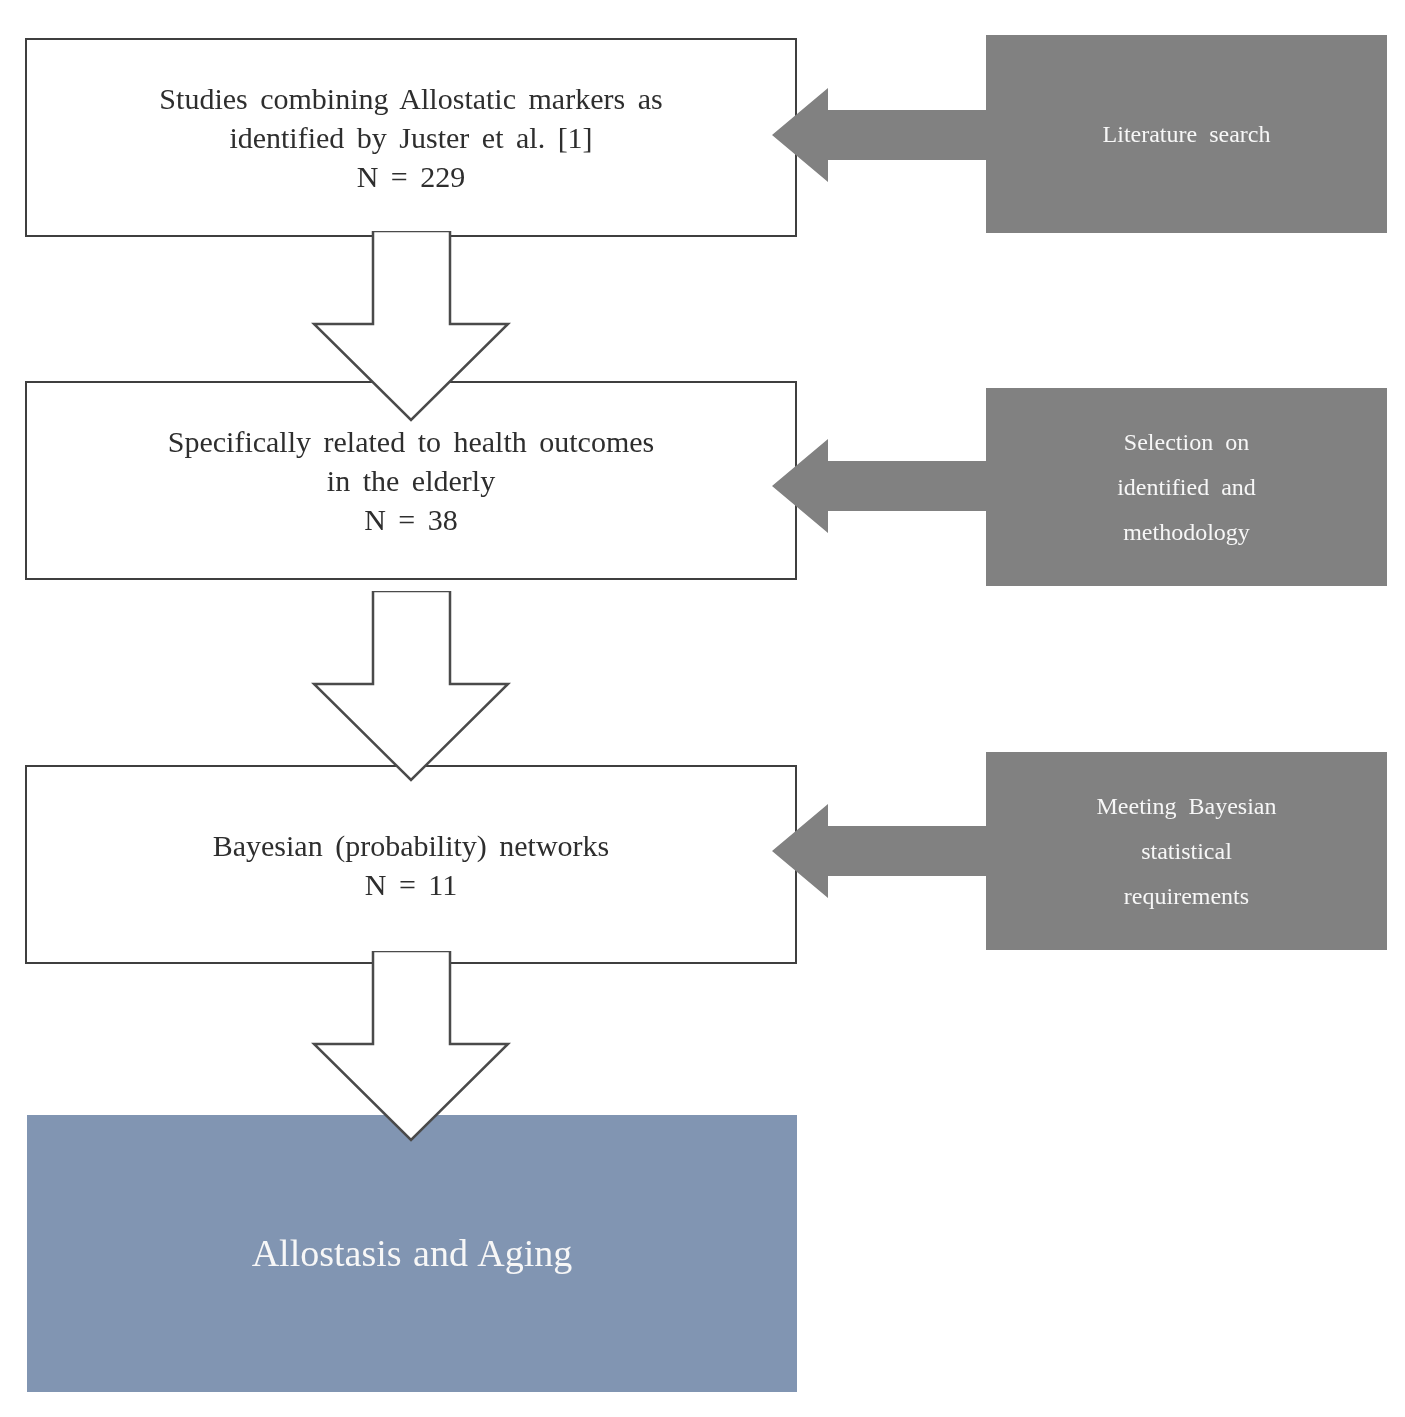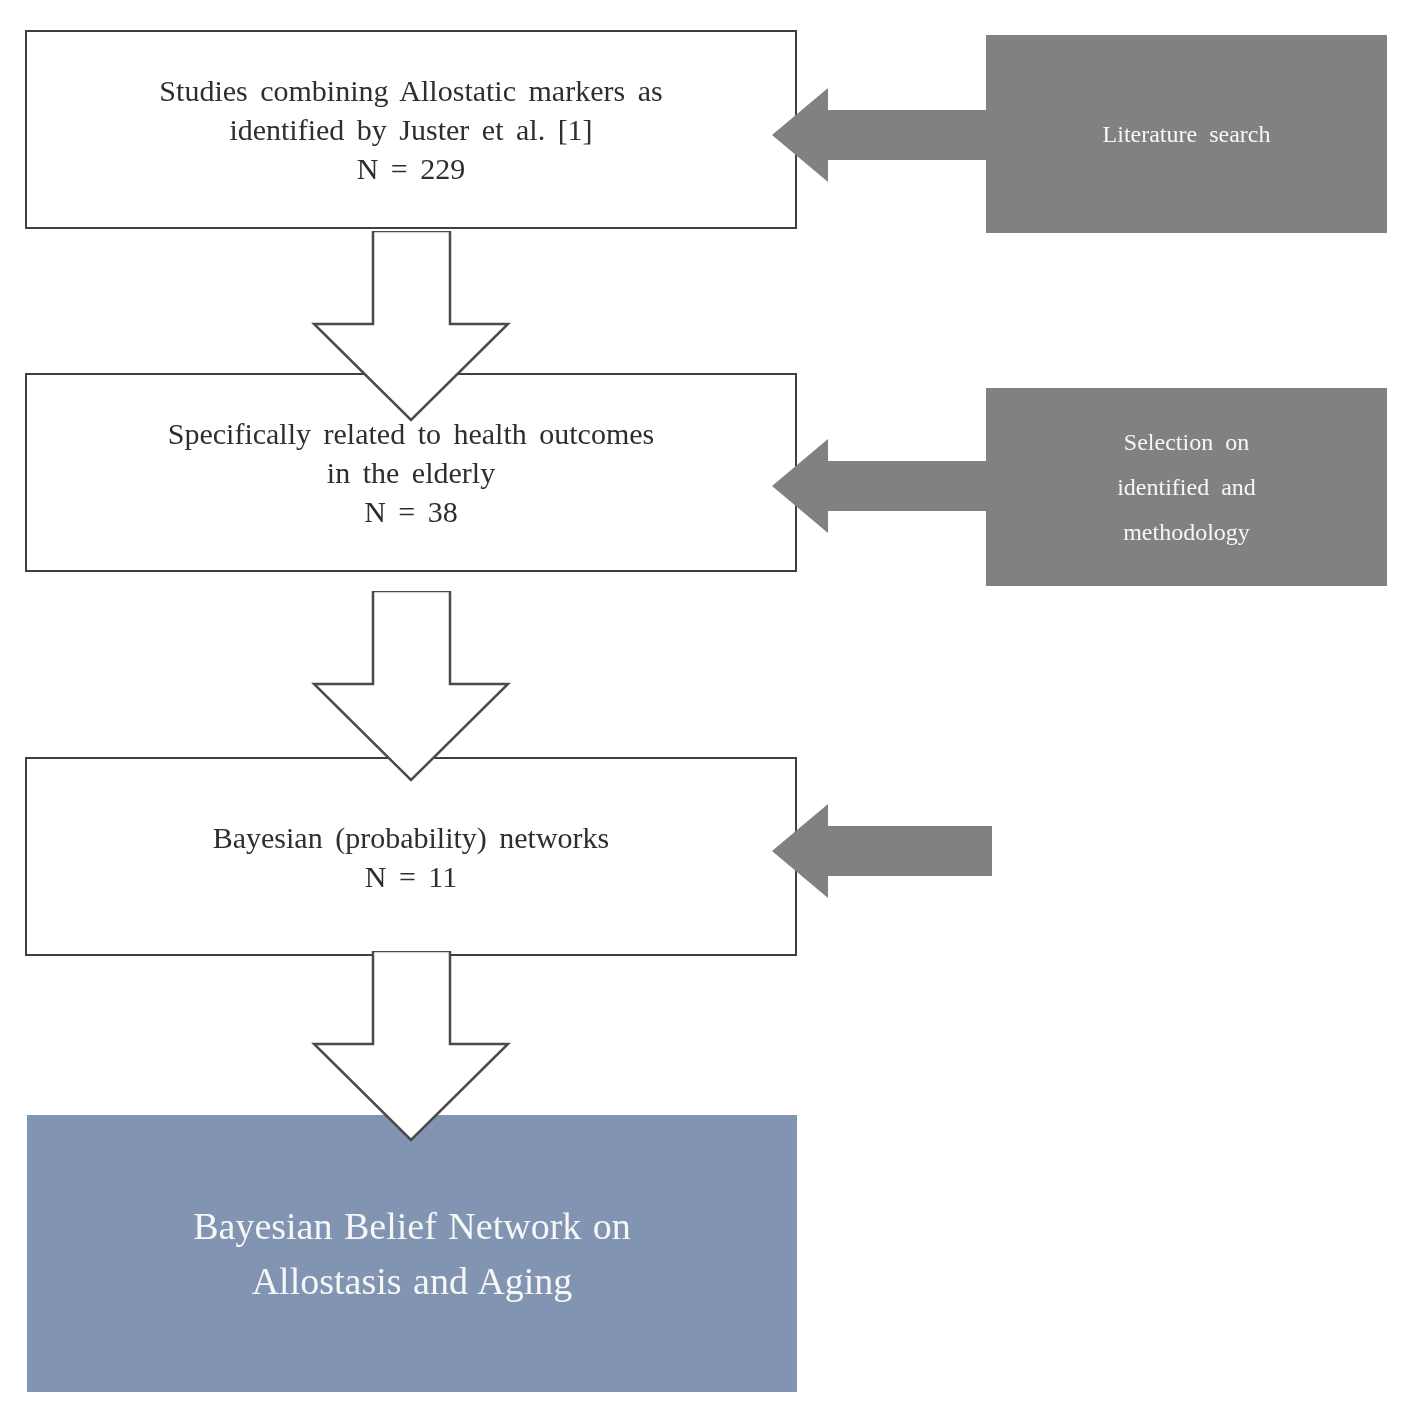--- a/index.html
+++ b/index.html
@@ -12,21 +12,21 @@
   }
   html,body{margin:0;padding:0;background:#ffffff;}
   body{font-family:"Liberation Serif","DejaVu Serif",serif;}
   .canvas{position:relative;width:1405px;height:1417px;background:#ffffff;overflow:hidden;}
 
   .wbox{
     position:absolute;left:25px;width:772px;height:199px;
     background:#ffffff;border:2px solid var(--box-border);
     display:flex;flex-direction:column;justify-content:center;align-items:center;
     color:var(--dark-text);font-size:30px;line-height:39px;text-align:center;
-    word-spacing:5px;z-index:1;box-sizing:border-box;
+    word-spacing:5px;z-index:1;box-sizing:border-box;margin-top:8px;
   }
   .wbox.b1{top:30px;}
   .wbox.b2{top:373px;}
   .wbox.b3{top:757px;}
 
   .gbox{
     position:absolute;left:986px;width:401px;height:198px;
     background:var(--stage-fill);
     display:flex;flex-direction:column;justify-content:center;align-items:center;
     color:var(--light-text);font-size:24px;line-height:45px;text-align:center;
@@ -75,34 +75,38 @@
     <div class="line">in the elderly</div>
     <div class="line">N = 38</div>
   </div>
 
   <div class="wbox b3">
     <div class="line">Bayesian (probability) networks</div>
     <div class="line">N = 11</div>
   </div>
 
   <div class="result">
-    <div class="line">Bayesian Belief Network on</div>
     <div class="line">Allostasis and Aging</div>
   </div>
 
   <div class="gbox g1">
     <div class="line">Literature search</div>
   </div>
 
   <div class="gbox g2">
     <div class="line">Selection on</div>
     <div class="line">identified and</div>
     <div class="line">methodology</div>
   </div>
 
+  <div class="gbox g3">
+    <div class="line">Meeting Bayesian</div>
+    <div class="line">statistical</div>
+    <div class="line">requirements</div>
+  </div>
 
   <svg class="down-arrow da1" viewBox="0 0 200 192">
     <polygon points="62,0 62,93 3,93 100,189 197,93 139,93 139,0"></polygon>
   </svg>
   <svg class="down-arrow da2" viewBox="0 0 200 192">
     <polygon points="62,0 62,93 3,93 100,189 197,93 139,93 139,0"></polygon>
   </svg>
   <svg class="down-arrow da3" viewBox="0 0 200 192">
     <polygon points="62,0 62,93 3,93 100,189 197,93 139,93 139,0"></polygon>
   </svg>

